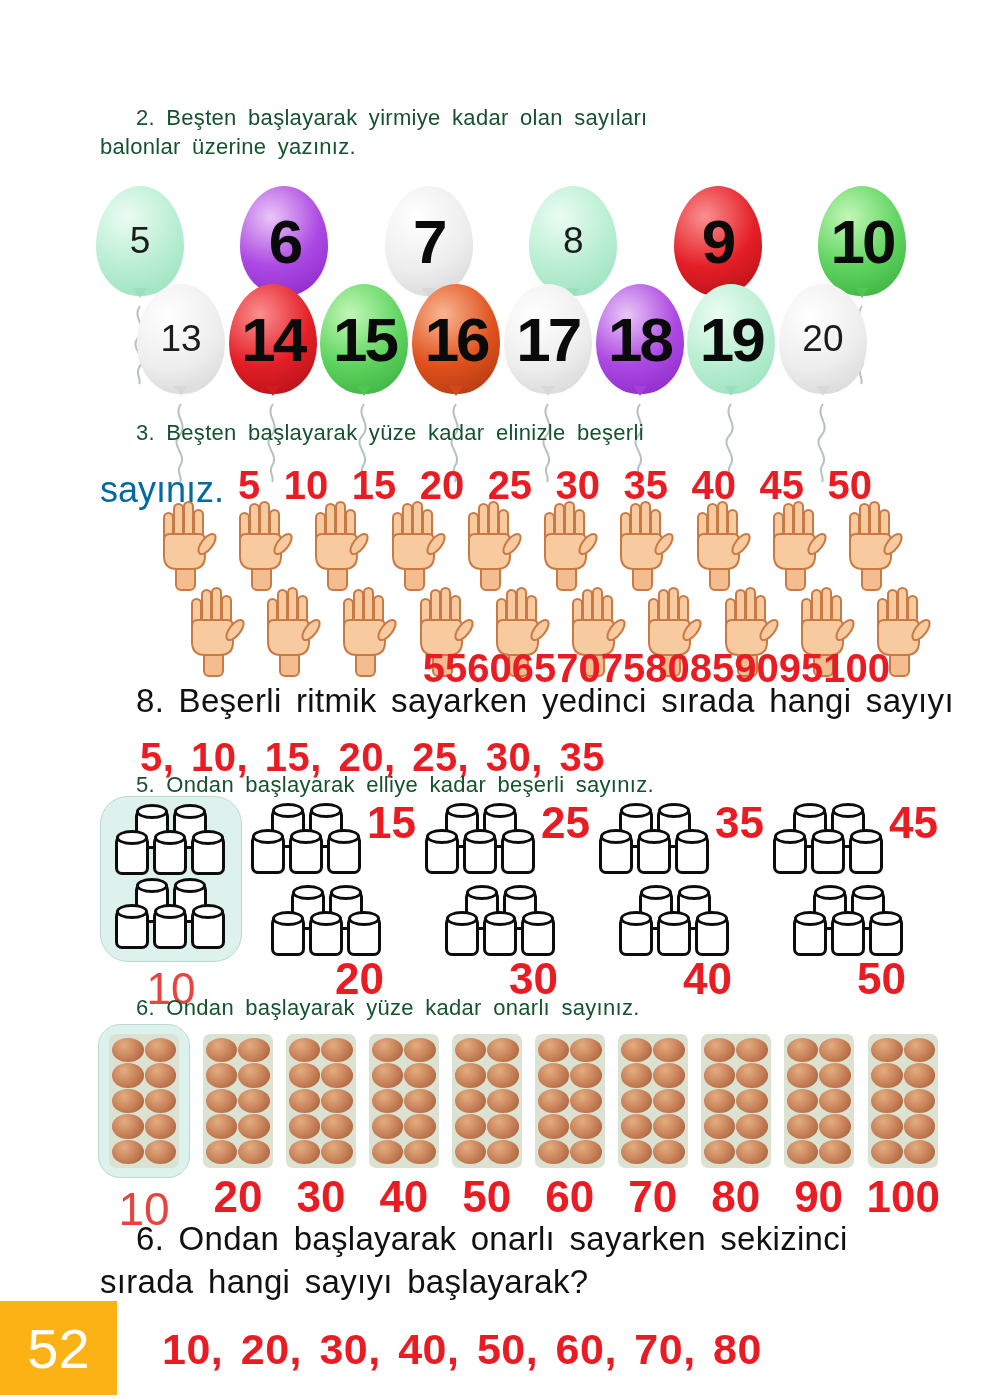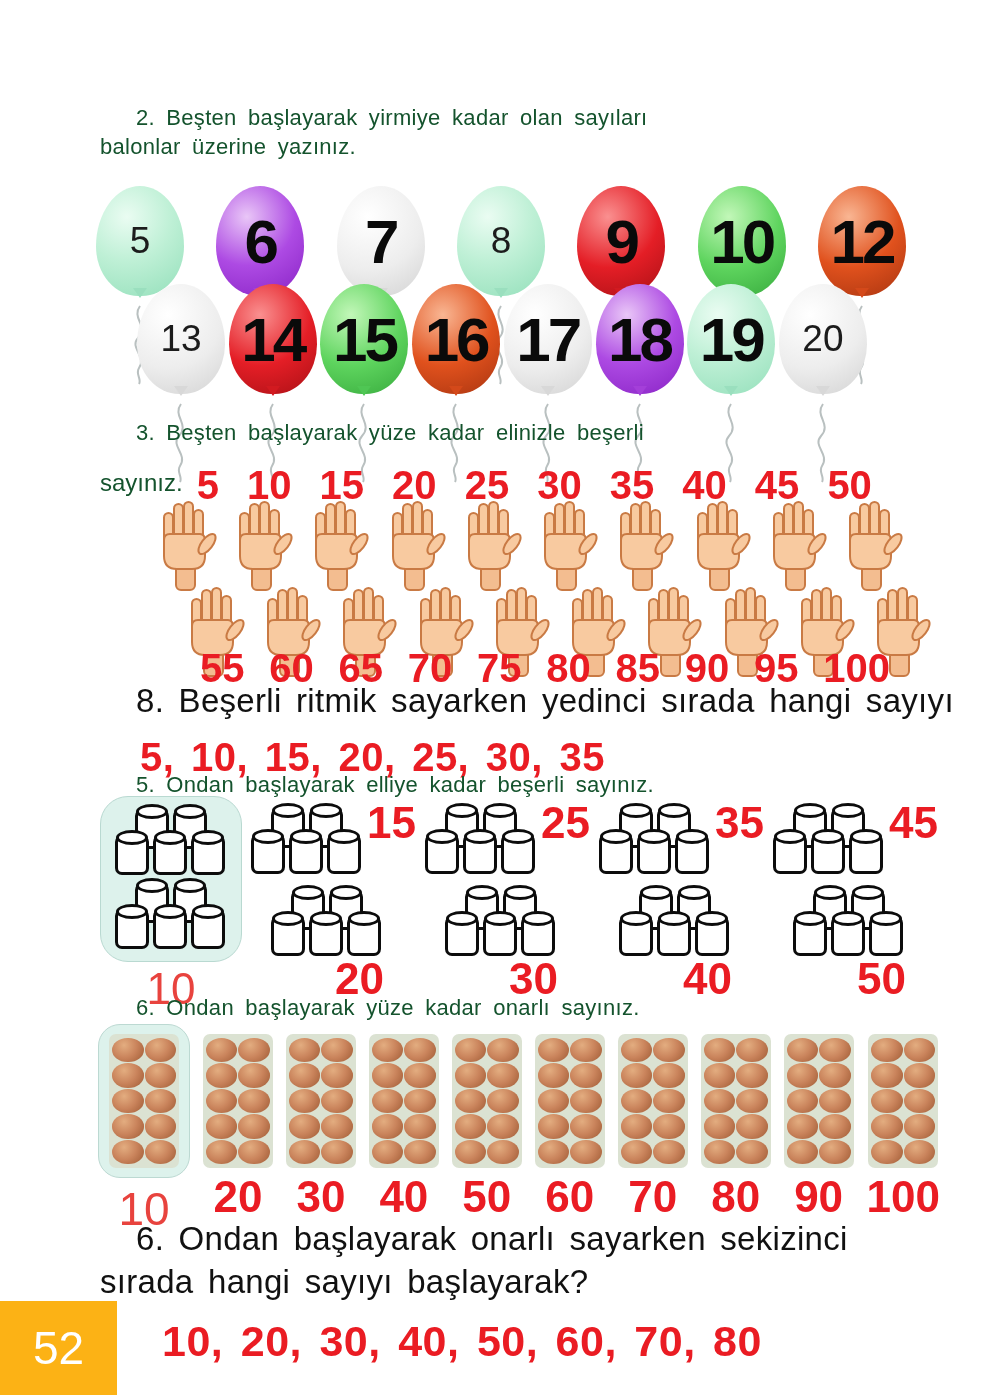--- a/index.html
+++ b/index.html
@@ -26,23 +26,23 @@
   .orangered{background:radial-gradient(circle at 35% 28%, #f9b693 0%, #e0511d 52%, #a83410 100%);color:#d4491a;}
   .bnum{font-family:"Liberation Sans", sans-serif;}
   .bnum.bold{font-size:62px;font-weight:900;letter-spacing:-3px;color:#0a0a0a;}
   .bnum.thin{font-size:37px;font-weight:400;color:#1c1c1c;}
   #balloons1{top:186px;left:95px;width:812px;}
   #balloons2{top:284px;left:136px;width:732px;}
 
   
   .rednums{display:flex;justify-content:space-between;font-size:40px;font-weight:700;color:#ea1c23;}
   #q3row{position:absolute;top:463px;left:100px;width:772px;display:flex;align-items:flex-start;}
-  #q3row .black-label{font-size:24px;color:#14532d;padding-top:6px;}
+  #q3row .black-label{font-size:36px;color:#0369a1;padding-top:6px;}
   #q3row .rednums{flex:1;margin-left:14px;}
-  #nums2{position:absolute;top:646px;left:200px;width:690px;}
+  #nums2{position:absolute;top:646px;left:200px;width:690px;justify-content:flex-end;}
 
   
   .hands-row{position:absolute;display:flex;justify-content:space-between;}
   #hands1{top:500px;left:152px;width:752px;}
   #hands2{top:586px;left:180px;width:752px;}
   .hand{width:66px;height:92px;}
 
   
   .answer{color:#ea1c23;font-weight:700;}
   #q4block{position:absolute;top:680px;left:100px;width:860px;font-size:33px;line-height:1.3;
@@ -82,26 +82,26 @@
          padding:9px 10px;margin-top:-10px;}
   .carton{width:70px;height:134px;background:#dbe2d2;border-radius:7px;padding:4px 3px;box-sizing:border-box;}
   .egg-grid{display:grid;grid-template-columns:repeat(2,1fr);grid-auto-rows:1fr;gap:1px;height:100%;}
   .egg{border-radius:50%;background:radial-gradient(circle at 38% 30%, #e3ad80 0%, #ca845c 48%, #9e5a34 100%);}
   .eggcol .clabel{margin-top:4px;}
   .eggcol .clabel.thin{font-size:46px;}
 
   
   #q7block{position:absolute;top:1218px;left:100px;width:860px;font-size:33px;line-height:1.3;
            letter-spacing:.3px;word-spacing:5px;}
-  #q7block .answer{display:block;font-size:43px;margin:10px 0 0 62px;letter-spacing:.5px;}
+  #q7block .answer{display:block;font-size:43px;margin:18px 0 0 62px;letter-spacing:.5px;}
 
   
   .pagenum{position:absolute;left:0;top:1301px;width:117px;height:94px;background:#fcb215;
            display:flex;align-items:center;justify-content:center;
-           color:#fff;font-size:46px;font-weight:400;}
+           color:#fff;font-size:56px;font-weight:400;}
 </style>
 </head>
 <body>
 
 <div class="page">
 
   <svg width="0" height="0" style="position:absolute" aria-hidden="true">
     <defs>
       <g id="hand-sym" stroke="#c97a44" stroke-width="2" fill="#f8caa0" stroke-linejoin="round" stroke-linecap="round">
         <rect x="23" y="62" width="19" height="28" rx="5" fill="#f3bd90"></rect>
@@ -170,28 +170,20 @@
       <div class="bwrap">
         <div class="balloon green">
           <span class="bnum bold">10</span>
         </div>
         <svg class="bstring" viewBox="0 0 30 82">
           <path d="M15 2 C6 14 24 22 13 34 C4 44 22 52 14 64 C10 70 17 75 14 80" fill="none" stroke="#b9c0c0" stroke-width="2"></path>
         </svg>
       </div>
 
 
-      <div class="bwrap">
-        <div class="balloon orangered">
-          <span class="bnum bold">12</span>
-        </div>
-        <svg class="bstring" viewBox="0 0 30 82">
-          <path d="M15 2 C6 14 24 22 13 34 C4 44 22 52 14 64 C10 70 17 75 14 80" fill="none" stroke="#b9c0c0" stroke-width="2"></path>
-        </svg>
-      </div>
     </div>
 
   <div id="balloons2" class="balloon-row">
 
       <div class="bwrap">
         <div class="balloon silver">
           <span class="bnum thin">13</span>
         </div>
         <svg class="bstring" viewBox="0 0 30 82">
           <path d="M15 2 C6 14 24 22 13 34 C4 44 22 52 14 64 C10 70 17 75 14 80" fill="none" stroke="#b9c0c0" stroke-width="2"></path>

